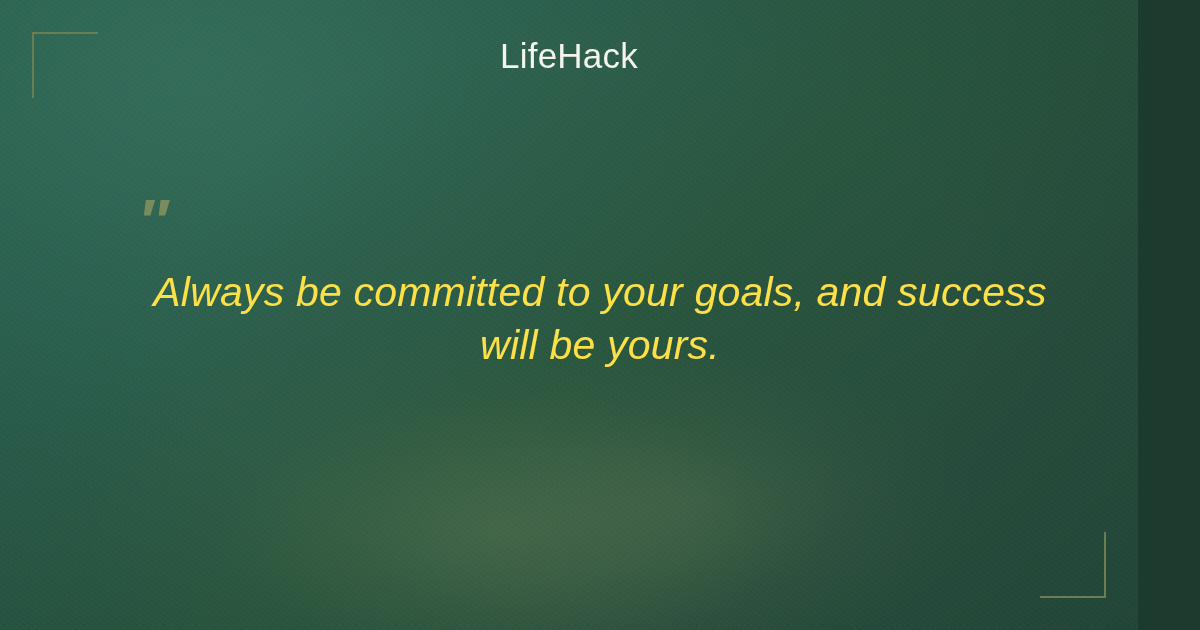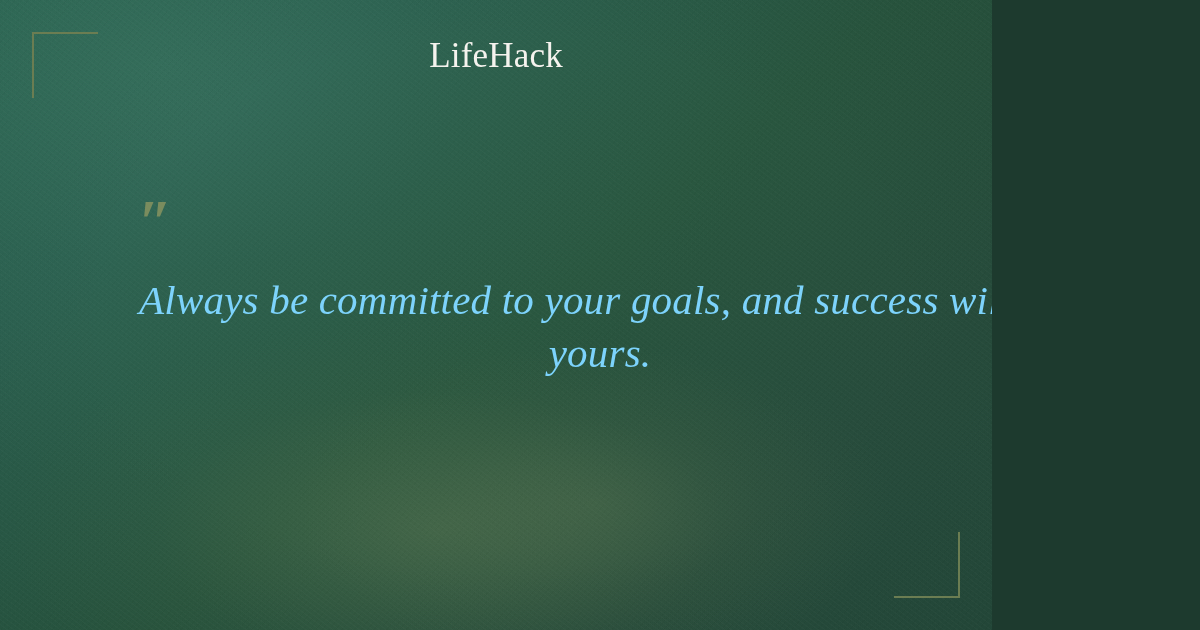--- a/index.html
+++ b/index.html
@@ -4,25 +4,25 @@
 <title>LifeHack Quote Card</title>
 <style>
   html, body {
     margin: 0;
     padding: 0;
     background: #1d3a2e;
   }
 
   #card {
     position: relative;
-    width: 992px;
+    width: 1138px;
     height: 630px;
     overflow: hidden;
     background-color: #2a5a48;
-    font-family: Liberation Serif, serif;
+    font-family: Liberation Sans, sans-serif;
     -webkit-font-smoothing: antialiased;
   }
 
   
   .bg-layer {
     position: absolute;
     inset: 0;
     pointer-events: none;
   }
 
@@ -130,22 +130,22 @@
     font-style: italic;
     font-weight: 700;
     letter-spacing: -1px;
     margin-left: 18px;
     height: 48px;
     display: block;
     user-select: none;
   }
 
   .quote-text {
-    margin-top: 36px;
-    color: #7dd3fc;
+    margin-top: 28px;
+    color: #fde047;
     font-size: 41px;
     line-height: 1.30;
     font-style: italic;
     text-align: center;
     letter-spacing: 0.2px;
     padding: 0 6px;
   }
 </style>
 </head>
 <body>

